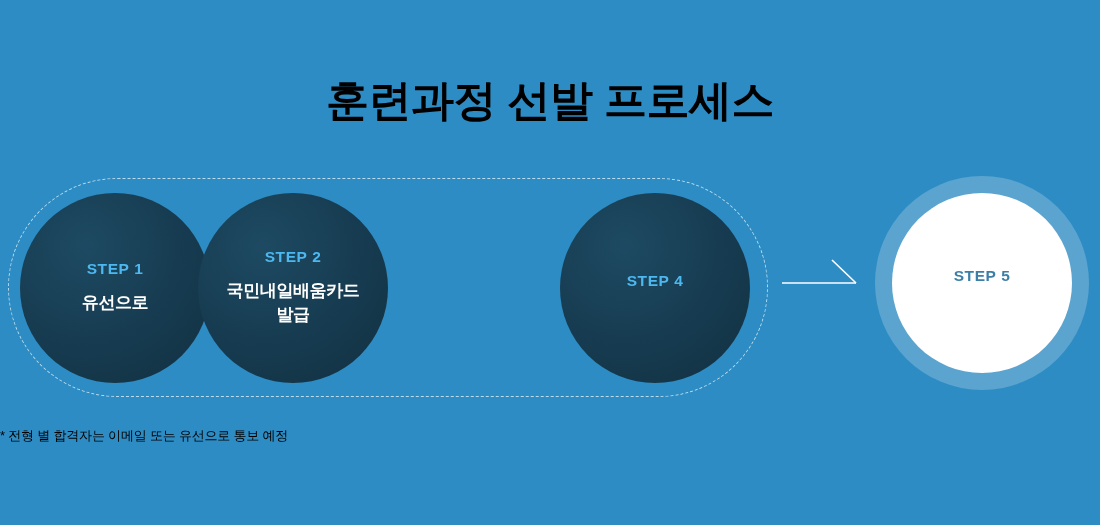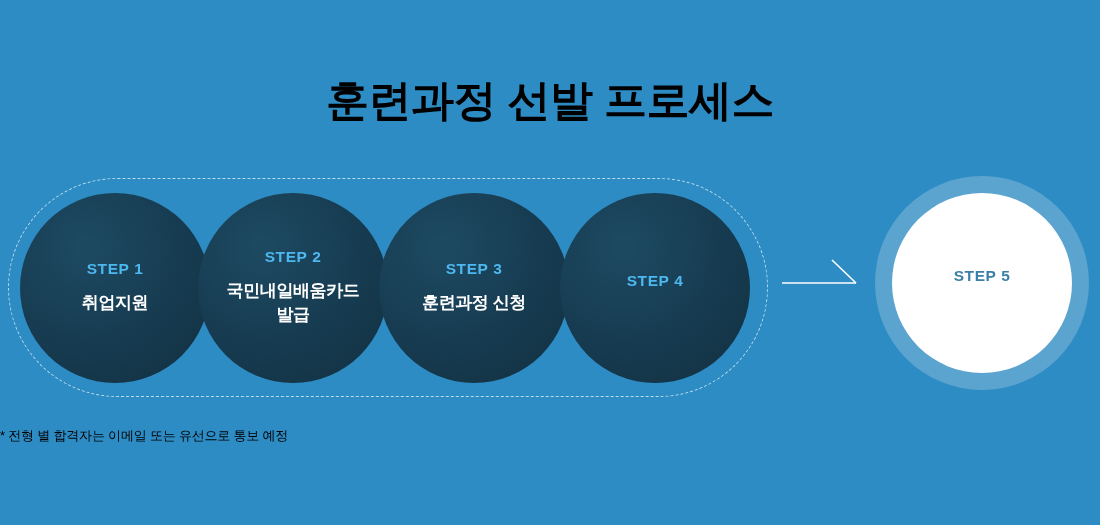--- a/index.html
+++ b/index.html
@@ -159,32 +159,28 @@
 <body>
 
 <div id="stage">
 
   <div id="title">훈련과정 선발 프로세스</div>
 
   <div id="dashed-outline"></div>
 
   <div class="step-circle" id="circle-1">
     <div class="step-label">STEP 1</div>
-    <div class="step-text">취업지원</div>
+    <div class="step-text">유선으로</div>
   </div>
 
   <div class="step-circle" id="circle-2">
     <div class="step-label">STEP 2</div>
     <div class="step-text">국민내일배움카드<br>발급</div>
   </div>
 
-  <div class="step-circle" id="circle-3">
-    <div class="step-label">STEP 3</div>
-    <div class="step-text">훈련과정 신청</div>
-  </div>
 
   <div class="step-circle" id="circle-4">
     <div class="step-label">STEP 4</div>
   </div>
 
   <svg id="arrow" viewBox="0 0 84 62">
     <line x1="0" y1="33" x2="74" y2="33" stroke="#ffffff" stroke-width="1.6"></line>
     <line x1="50" y1="10" x2="74" y2="33" stroke="#ffffff" stroke-width="1.6"></line>
   </svg>
 

